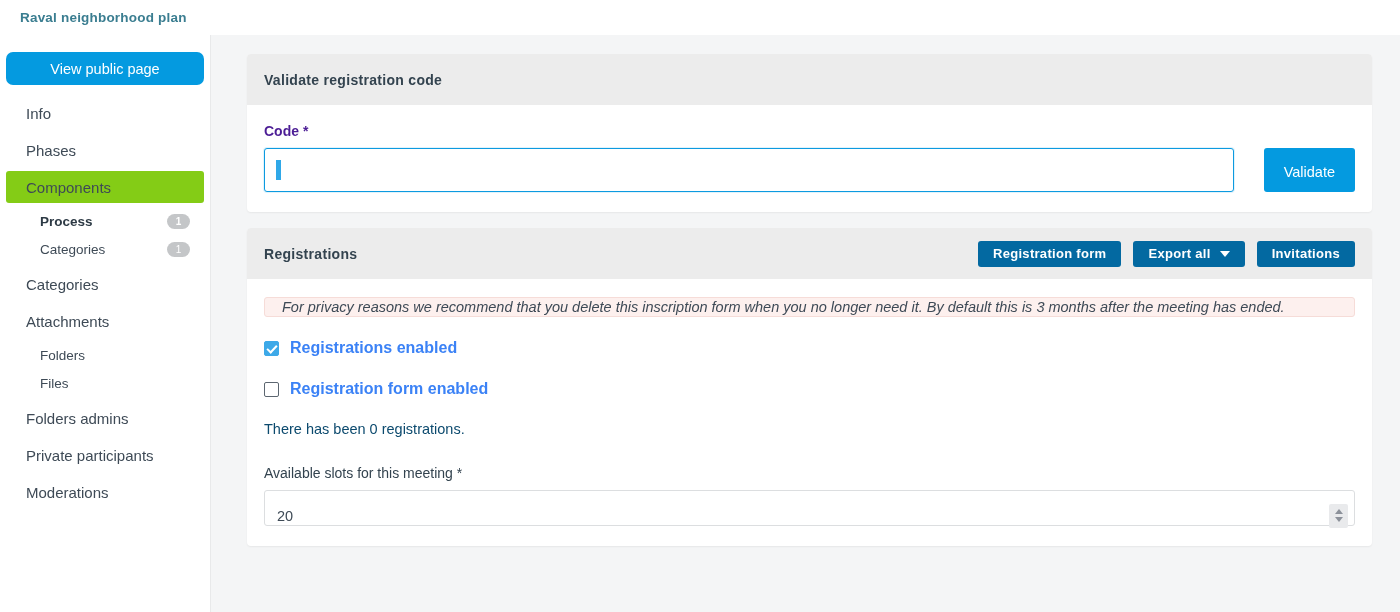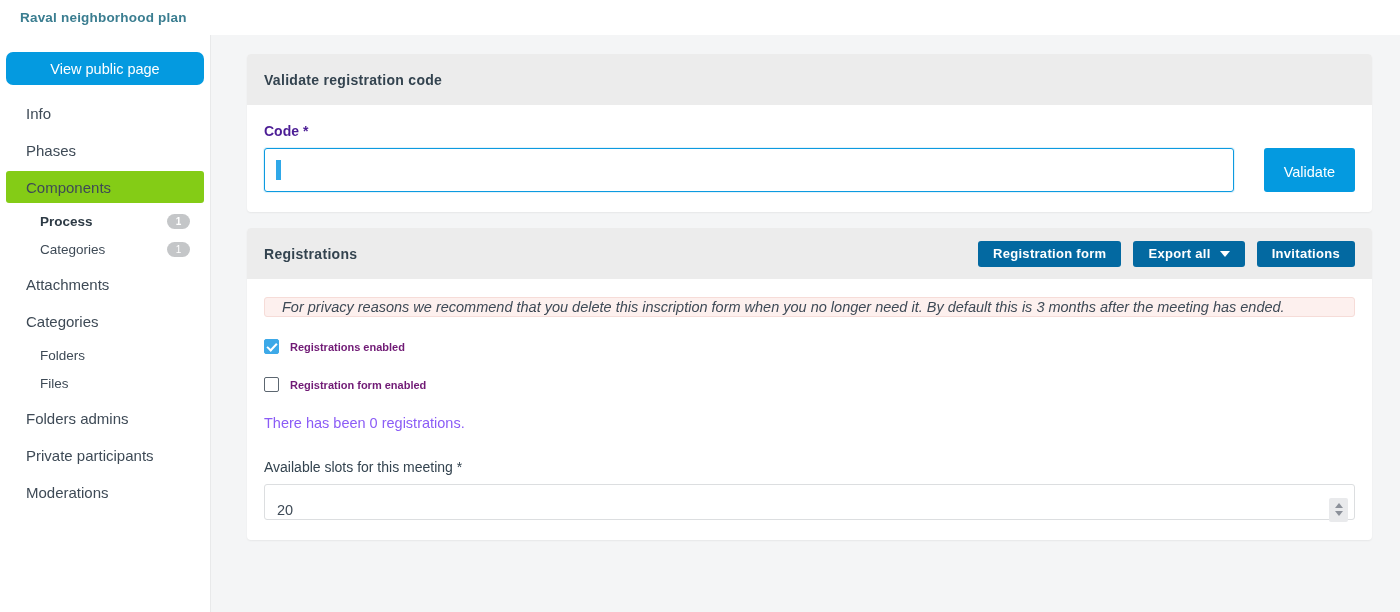--- a/index.html
+++ b/index.html
@@ -219,28 +219,28 @@
   .cb.checked:after {
     content: "";
     position: absolute;
     left: 4px; top: 1px;
     width: 4px; height: 8px;
     border: solid #ffffff;
     border-width: 0 2px 2px 0;
     transform: rotate(43deg);
   }
   .check-label {
-    font-size: 11px;
-    font-weight: bold;
-    color: #701a75;
+    font-size: 16px;
+    font-weight: bold;
+    color: #3b82f6;
     text-align: center;
   }
   .plain-text {
     font-size: 14.5px;
-    color: #8b5cf6;
+    color: #0c4a6e;
     margin-bottom: 28px;
   }
   .slot-label {
     font-size: 14px;
     font-weight: normal;
     color: #33434f;
     margin-bottom: 9px;
   }
   .number-input {
     height: 36px;
@@ -297,24 +297,24 @@
     </div>
     <div class="nav-item sub bold">
       <span>Process</span>
       <span class="badge">1</span>
     </div>
     <div class="nav-item sub">
       <span>Categories</span>
       <span class="badge">1</span>
     </div>
     <div class="nav-item">
+      <span>Categories</span>
+    </div>
+    <div class="nav-item">
       <span>Attachments</span>
-    </div>
-    <div class="nav-item">
-      <span>Categories</span>
     </div>
     <div class="nav-item sub">
       <span>Folders</span>
     </div>
     <div class="nav-item sub">
       <span>Files</span>
     </div>
     <div class="nav-item">
       <span>Folders admins</span>
     </div>

